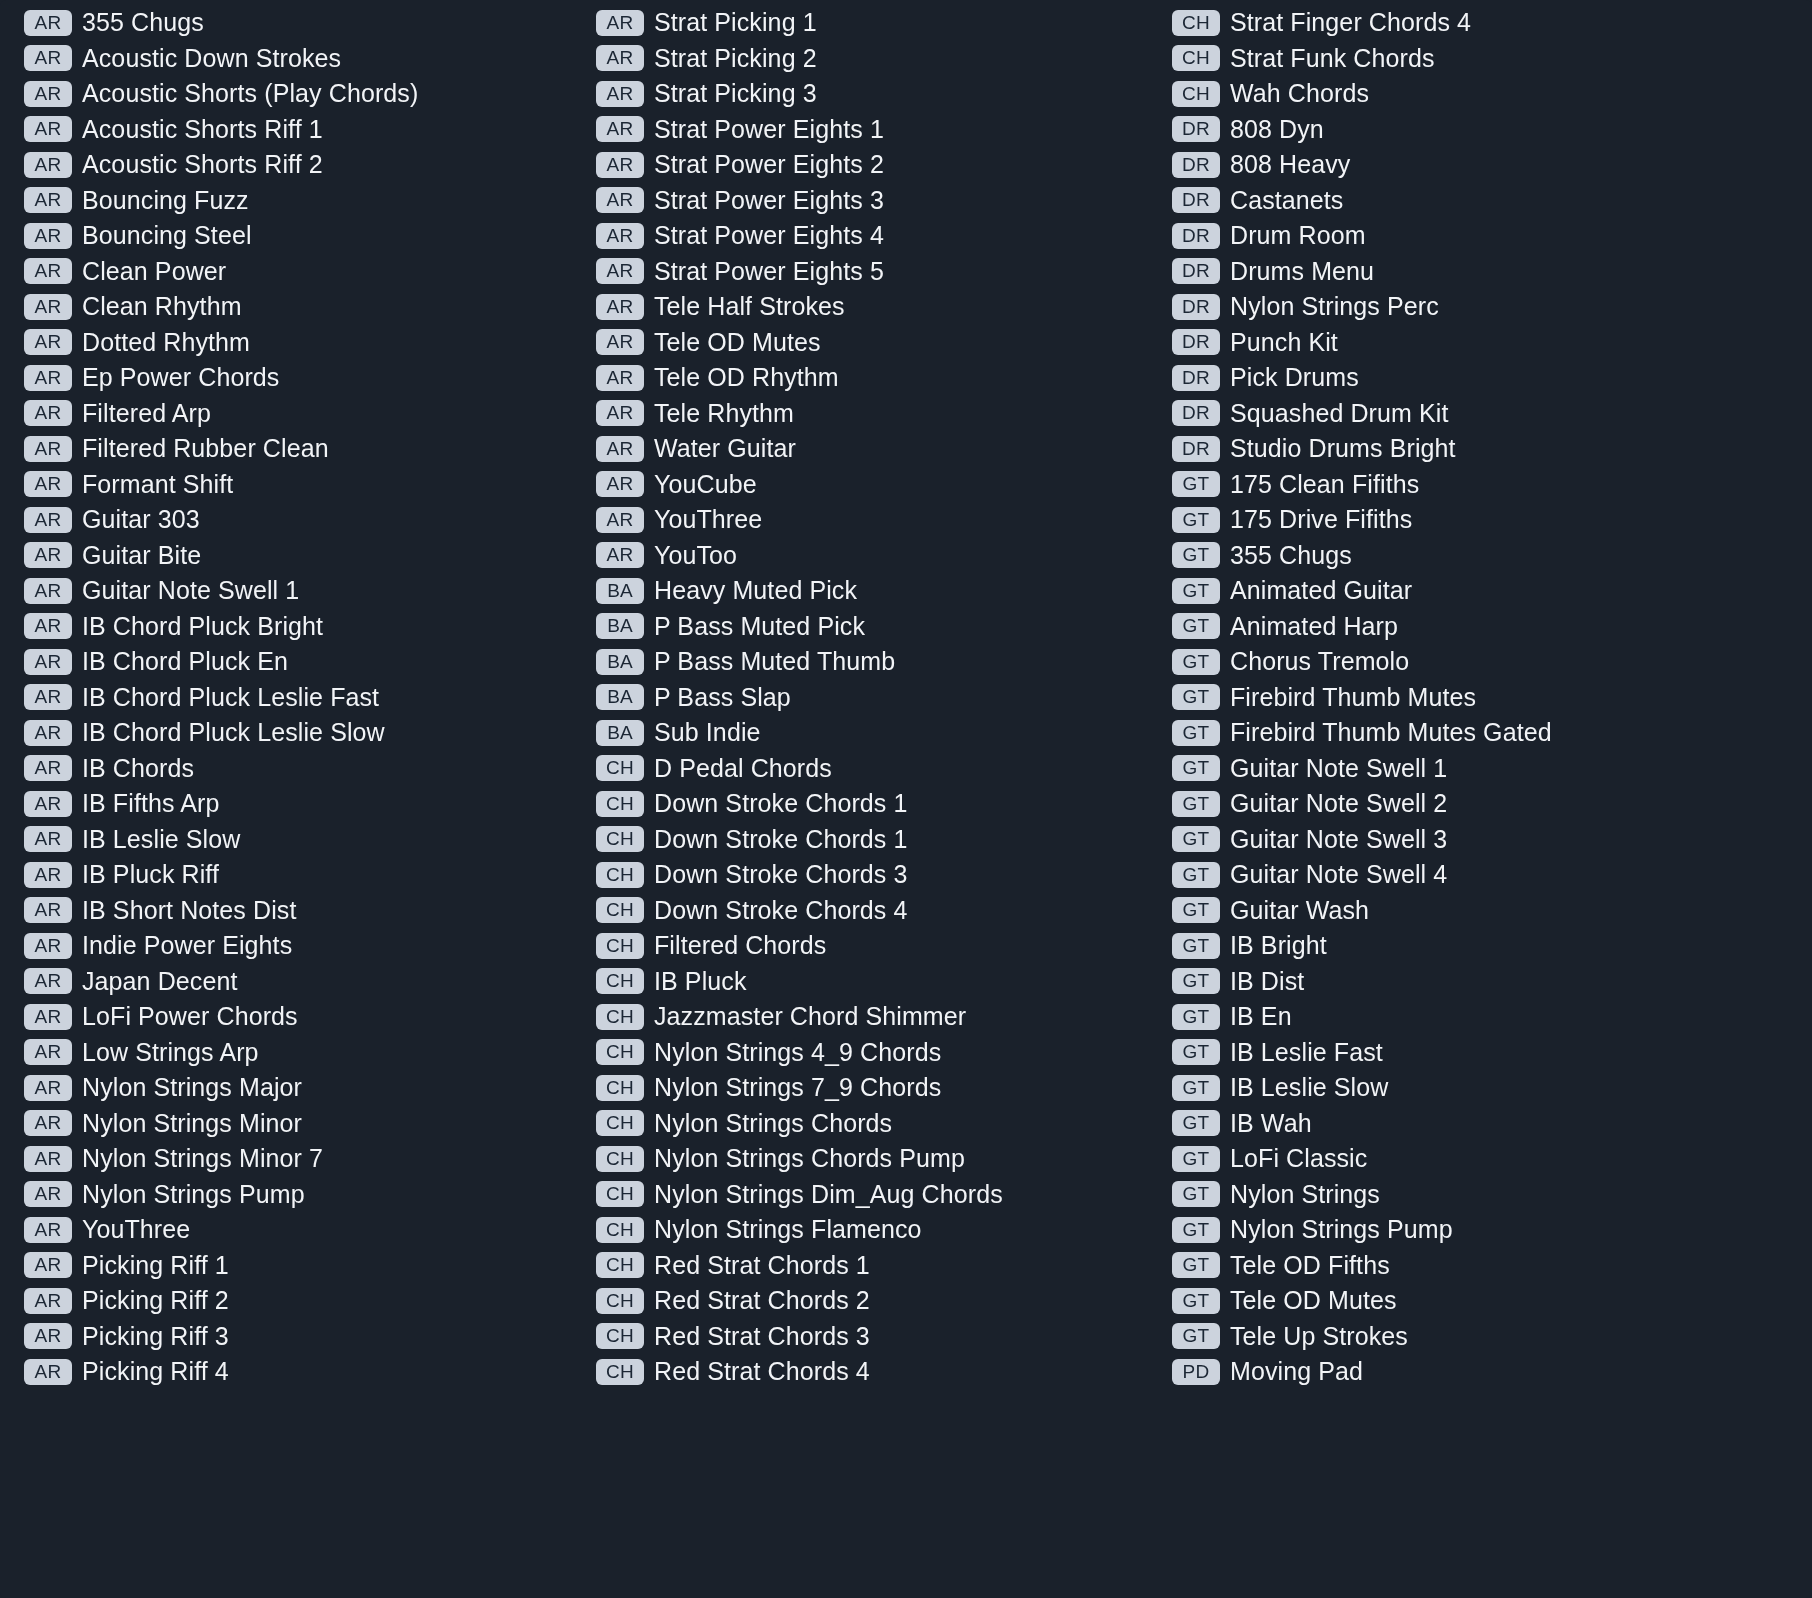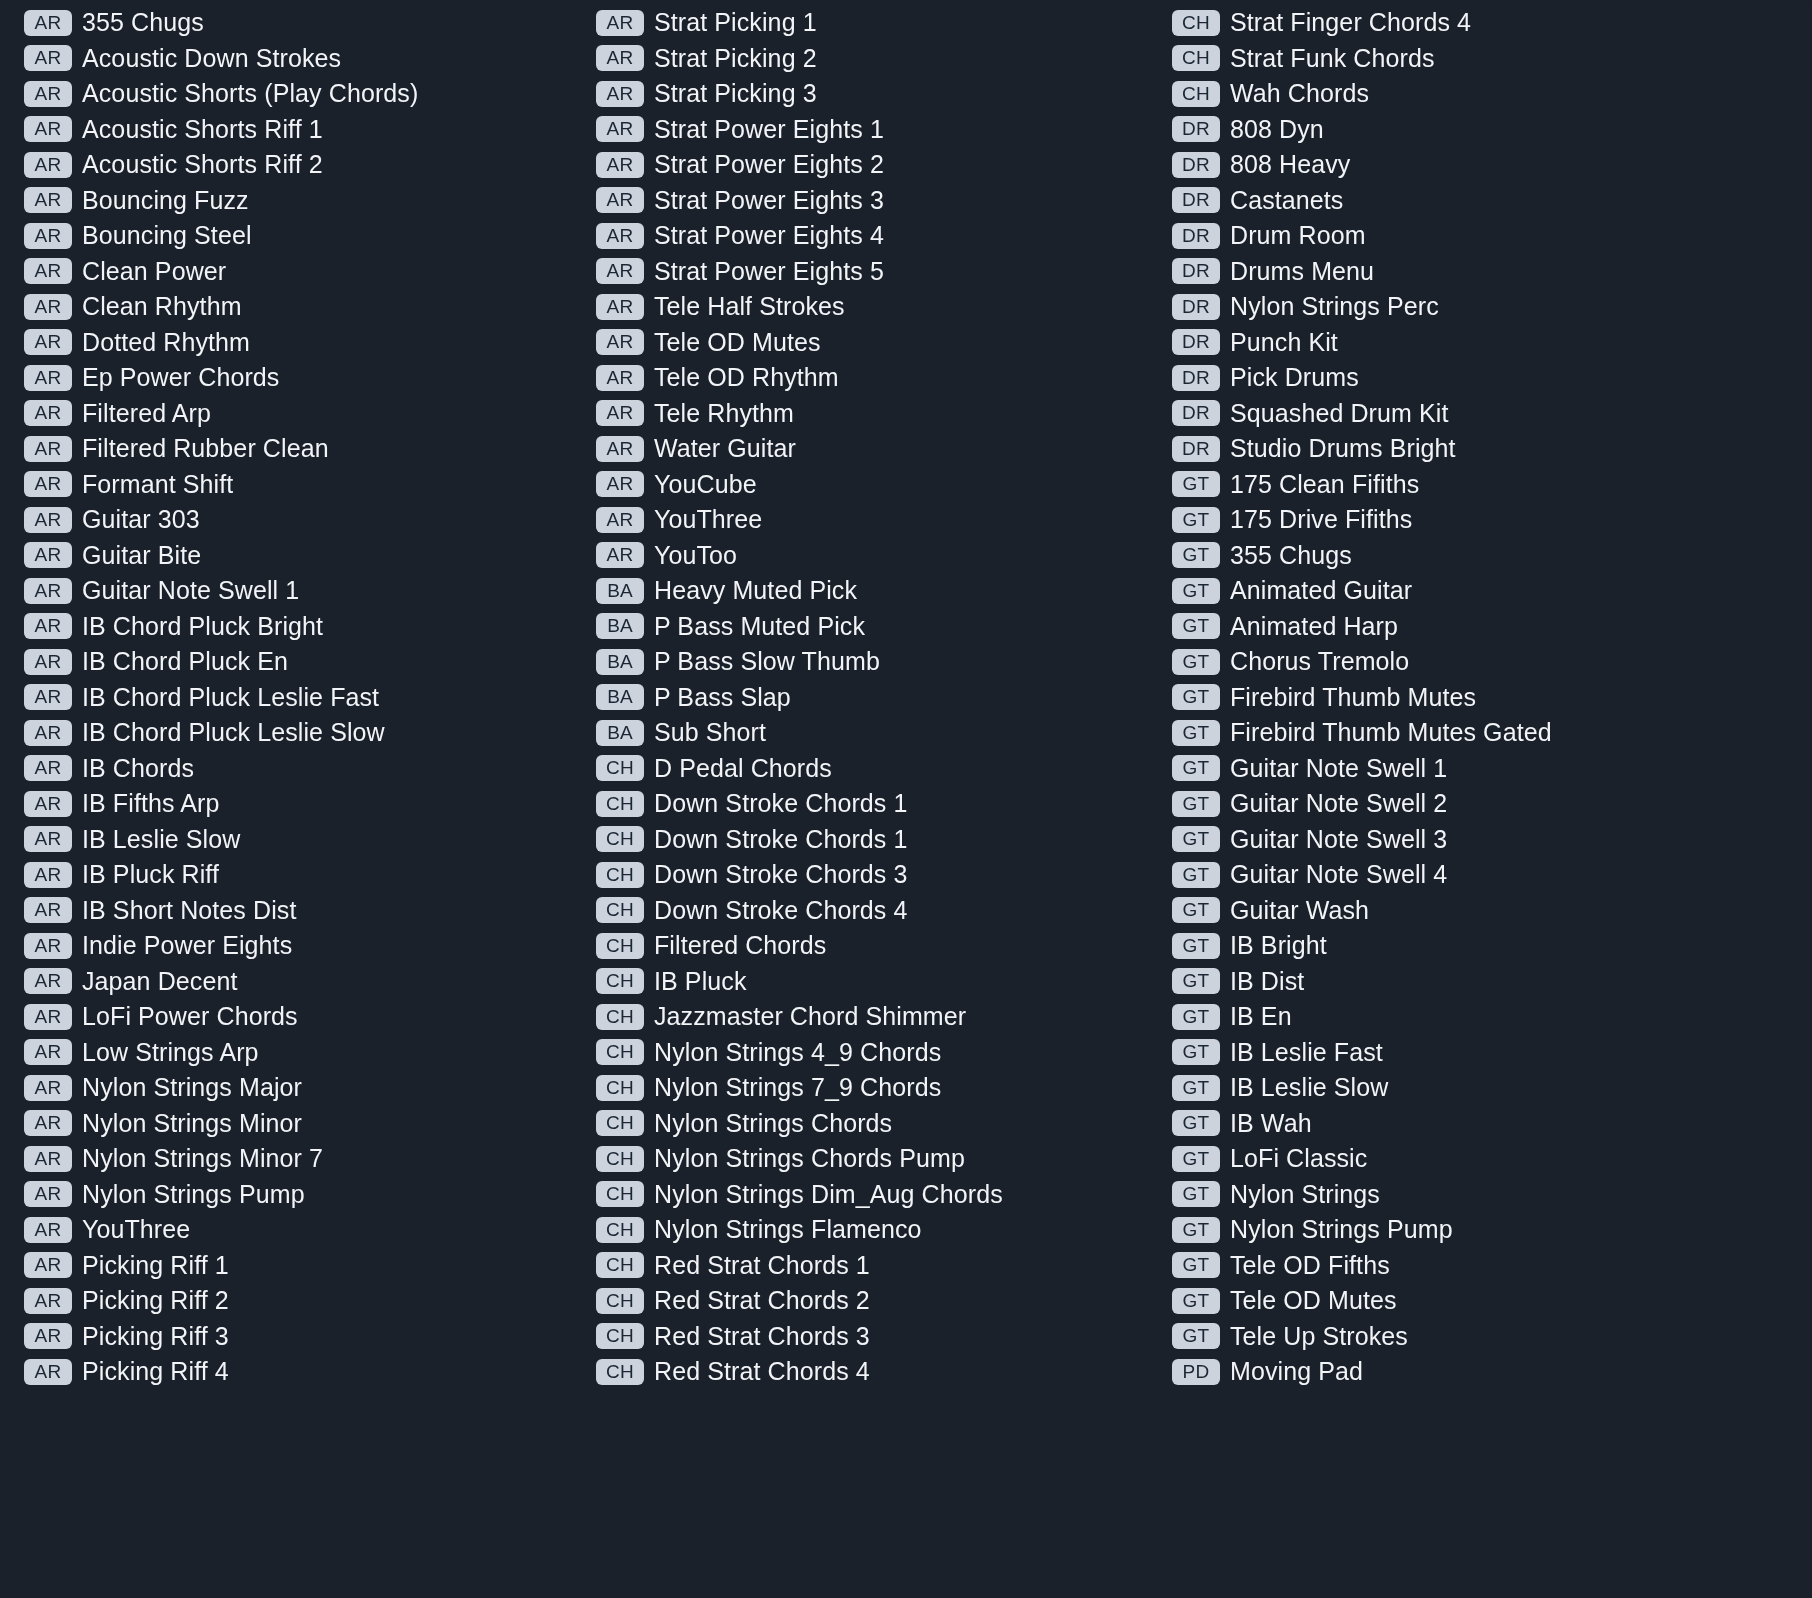--- a/index.html
+++ b/index.html
@@ -303,29 +303,29 @@
       <div class="patch-row">
         <span class="patch-badge">BA</span>
         <span class="patch-label">Heavy Muted Pick</span>
       </div>
       <div class="patch-row">
         <span class="patch-badge">BA</span>
         <span class="patch-label">P Bass Muted Pick</span>
       </div>
       <div class="patch-row">
         <span class="patch-badge">BA</span>
-        <span class="patch-label">P Bass Slow Thumb</span>
+        <span class="patch-label">P Bass Muted Thumb</span>
       </div>
       <div class="patch-row">
         <span class="patch-badge">BA</span>
         <span class="patch-label">P Bass Slap</span>
       </div>
       <div class="patch-row">
         <span class="patch-badge">BA</span>
-        <span class="patch-label">Sub Short</span>
+        <span class="patch-label">Sub Indie</span>
       </div>
       <div class="patch-row">
         <span class="patch-badge">CH</span>
         <span class="patch-label">D Pedal Chords</span>
       </div>
       <div class="patch-row">
         <span class="patch-badge">CH</span>
         <span class="patch-label">Down Stroke Chords 1</span>
       </div>
       <div class="patch-row">

